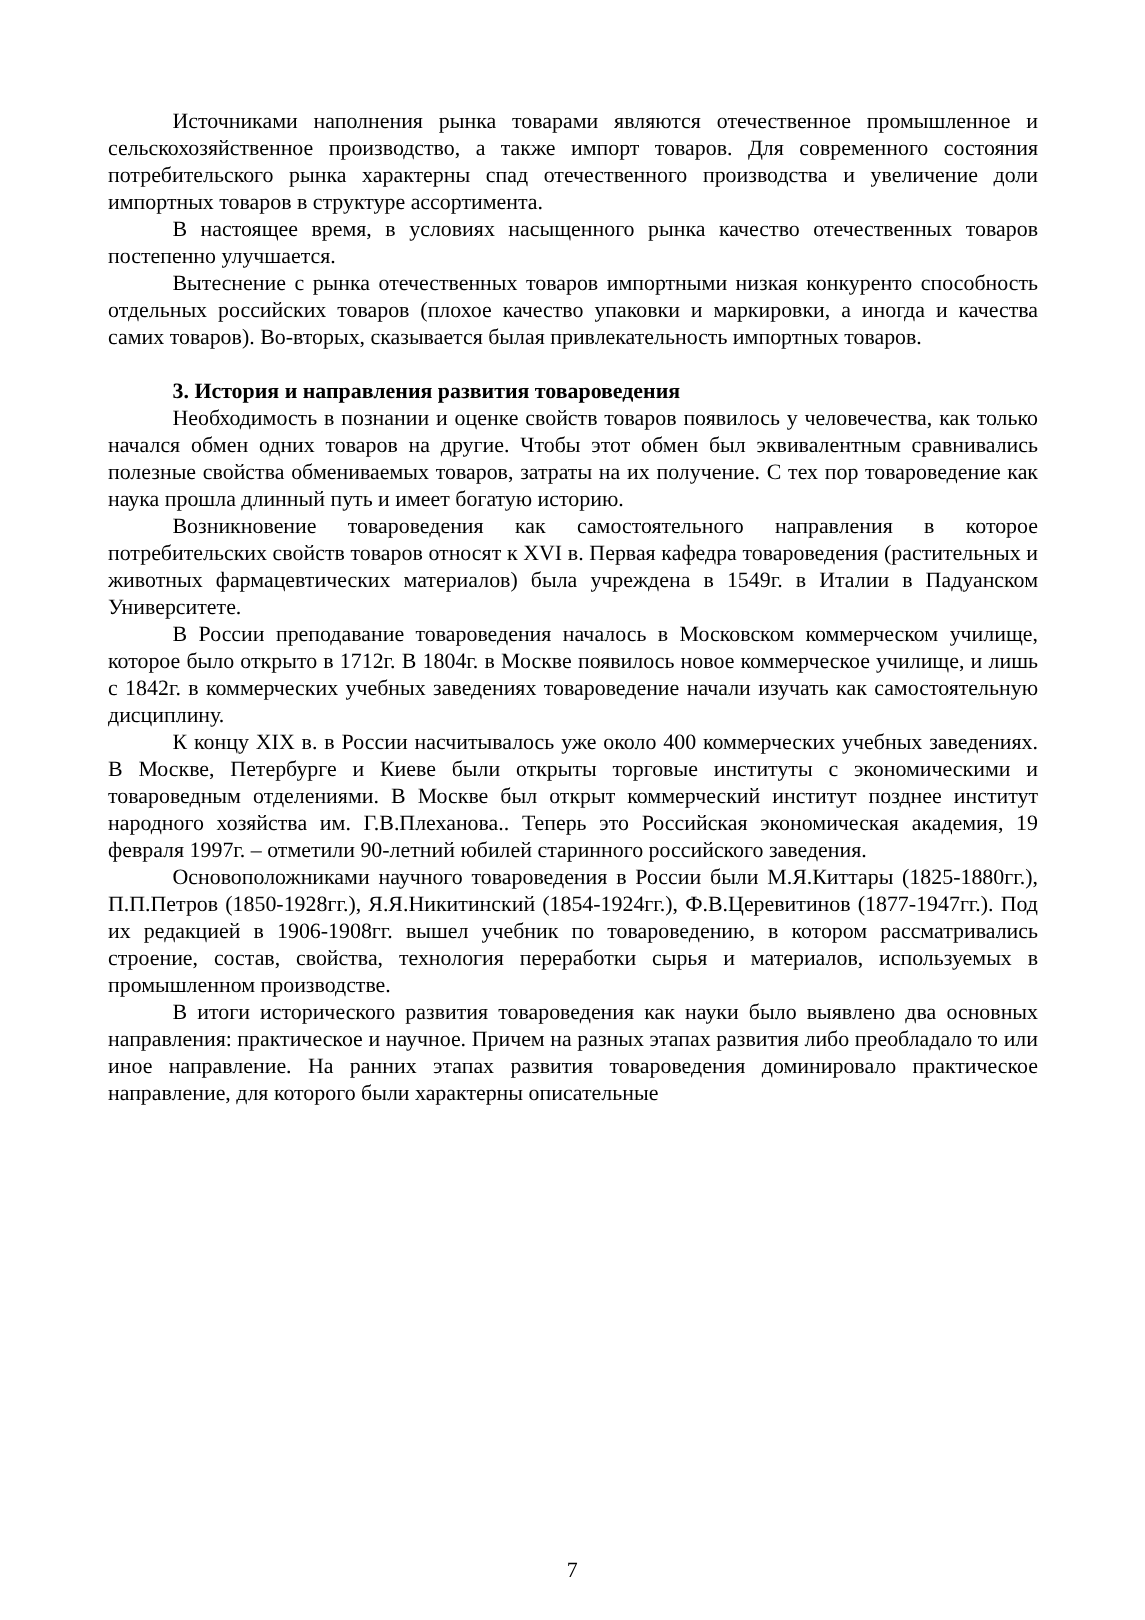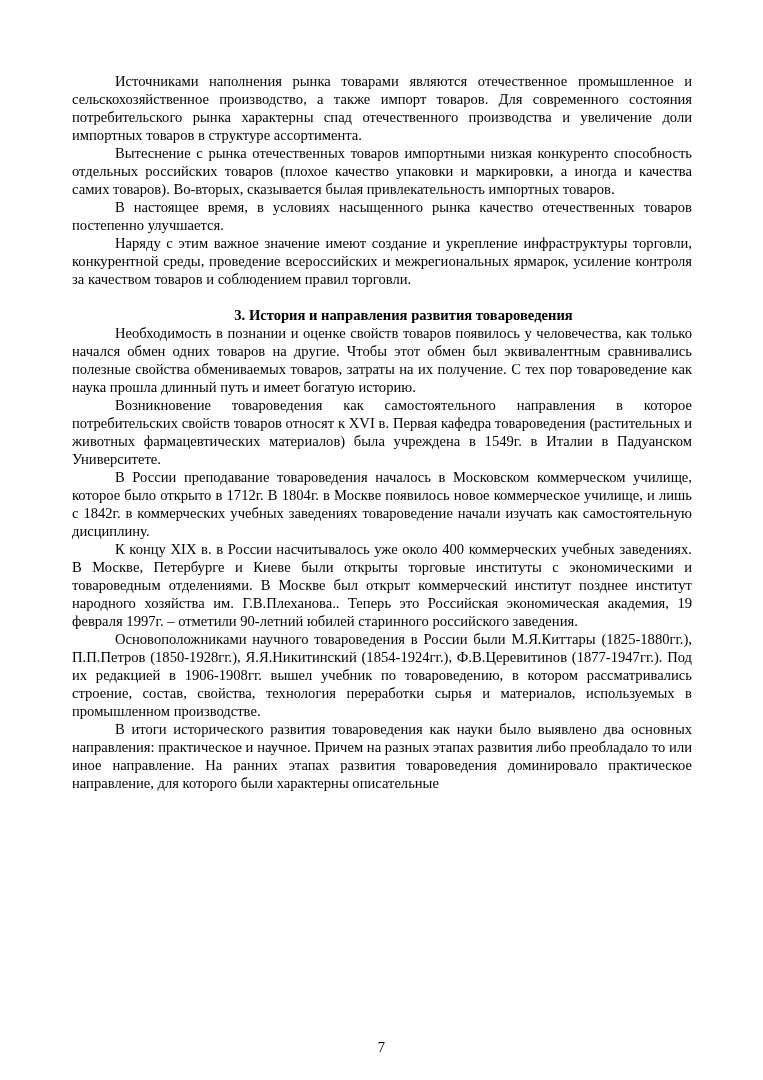--- a/index.html
+++ b/index.html
@@ -28,41 +28,40 @@
   .para {
     margin: 0;
     text-indent: 43px;
   }
   .section-heading {
     margin: 18px 0 0 0;
     text-indent: 43px;
     font-weight: bold;
     font-size: 14.6px;
     line-height: 18px;
-    text-align: center;
+    text-align: left;
   }
   .page-number {
     position: absolute;
     left: 0;
     right: 0;
     bottom: 24px;
     text-align: center;
     font-size: 14.6px;
     line-height: 18px;
   }
 </style>
 </head>
 <body>
 
 <div class="page">
   <div class="content">
     <p class="para">Источниками наполнения рынка товарами являются отечественное промышленное и сельскохозяйственное производство, а также импорт товаров. Для современного состояния потребительского рынка характерны спад отечественного производства и увеличение доли импортных товаров в структуре ассортимента.</p>
+    <p class="para">В настоящее время, в условиях насыщенного рынка качество отечественных товаров постепенно улучшается.</p>
     <p class="para">Вытеснение с рынка отечественных товаров импортными низкая конкуренто способность отдельных российских товаров (плохое качество упаковки и маркировки, а иногда и качества самих товаров). Во-вторых, сказывается былая привлекательность импортных товаров.</p>
-    <p class="para">В настоящее время, в условиях насыщенного рынка качество отечественных товаров постепенно улучшается.</p>
-    <p class="para">Наряду с этим важное значение имеют создание и укрепление инфраструктуры торговли, конкурентной среды, проведение всероссийских и межрегиональных ярмарок, усиление контроля за качеством товаров и соблюдением правил торговли.</p>
 
     <h3 class="section-heading">3. История и направления развития товароведения</h3>
 
     <p class="para">Необходимость в познании и оценке свойств товаров появилось у человечества, как только начался обмен одних товаров на другие. Чтобы этот обмен был эквивалентным сравнивались полезные свойства обмениваемых товаров, затраты на их получение. С тех пор товароведение как наука прошла длинный путь и имеет богатую историю.</p>
     <p class="para">Возникновение товароведения как самостоятельного направления в которое потребительских свойств товаров относят к XVI в. Первая кафедра товароведения (растительных и животных фармацевтических материалов) была учреждена в 1549г. в Италии в Падуанском Университете.</p>
     <p class="para">В России преподавание товароведения началось в Московском коммерческом училище, которое было открыто в 1712г. В 1804г. в Москве появилось новое коммерческое училище, и лишь с 1842г. в коммерческих учебных заведениях товароведение начали изучать как самостоятельную дисциплину.</p>
     <p class="para">К концу XIX в. в России насчитывалось уже около 400 коммерческих учебных заведениях. В Москве, Петербурге и Киеве были открыты торговые институты с экономическими и товароведным отделениями. В Москве был открыт коммерческий институт позднее институт народного хозяйства им. Г.В.Плеханова.. Теперь это Российская экономическая академия, 19 февраля 1997г. – отметили 90-летний юбилей старинного российского заведения.</p>
     <p class="para">Основоположниками научного товароведения в России были М.Я.Киттары (1825-1880гг.), П.П.Петров (1850-1928гг.), Я.Я.Никитинский (1854-1924гг.), Ф.В.Церевитинов (1877-1947гг.). Под их редакцией в 1906-1908гг. вышел учебник по товароведению, в котором рассматривались строение, состав, свойства, технология переработки сырья и материалов, используемых в промышленном производстве.</p>
     <p class="para">В итоги исторического развития товароведения как науки было выявлено два основных направления: практическое и научное. Причем на разных этапах развития либо преобладало то или иное направление. На ранних этапах развития товароведения доминировало практическое направление, для которого были характерны описательные</p>
   </div>

